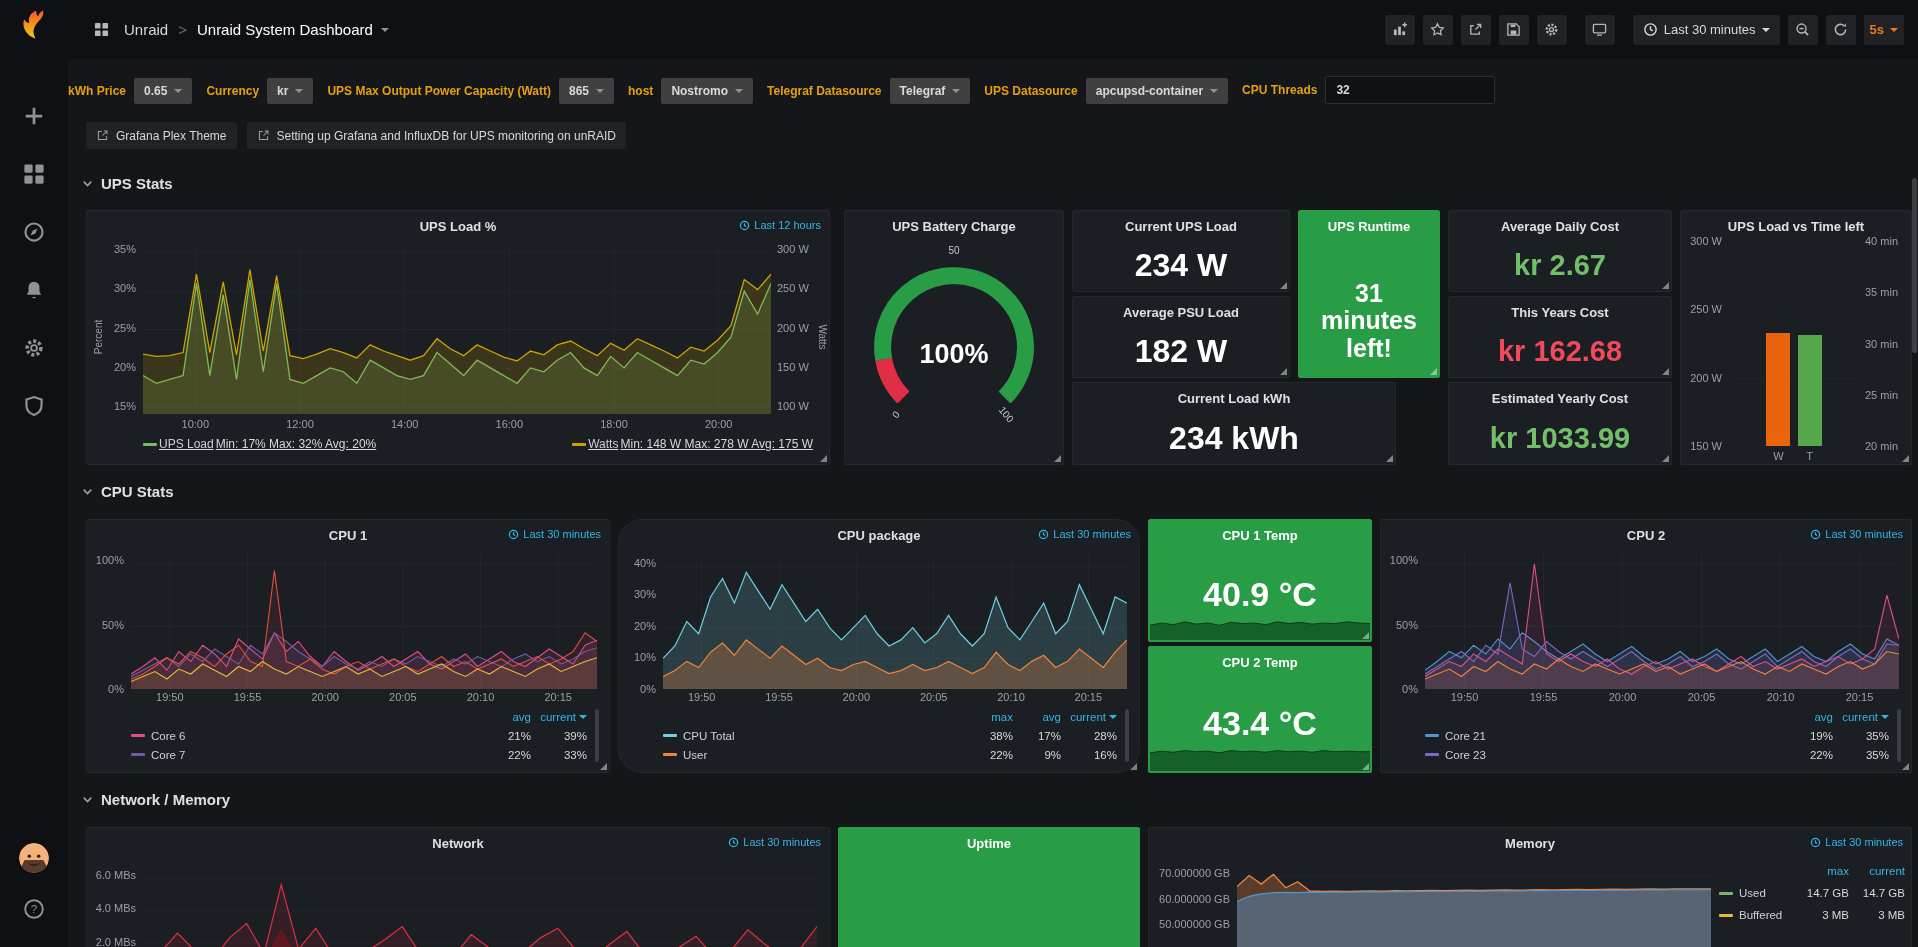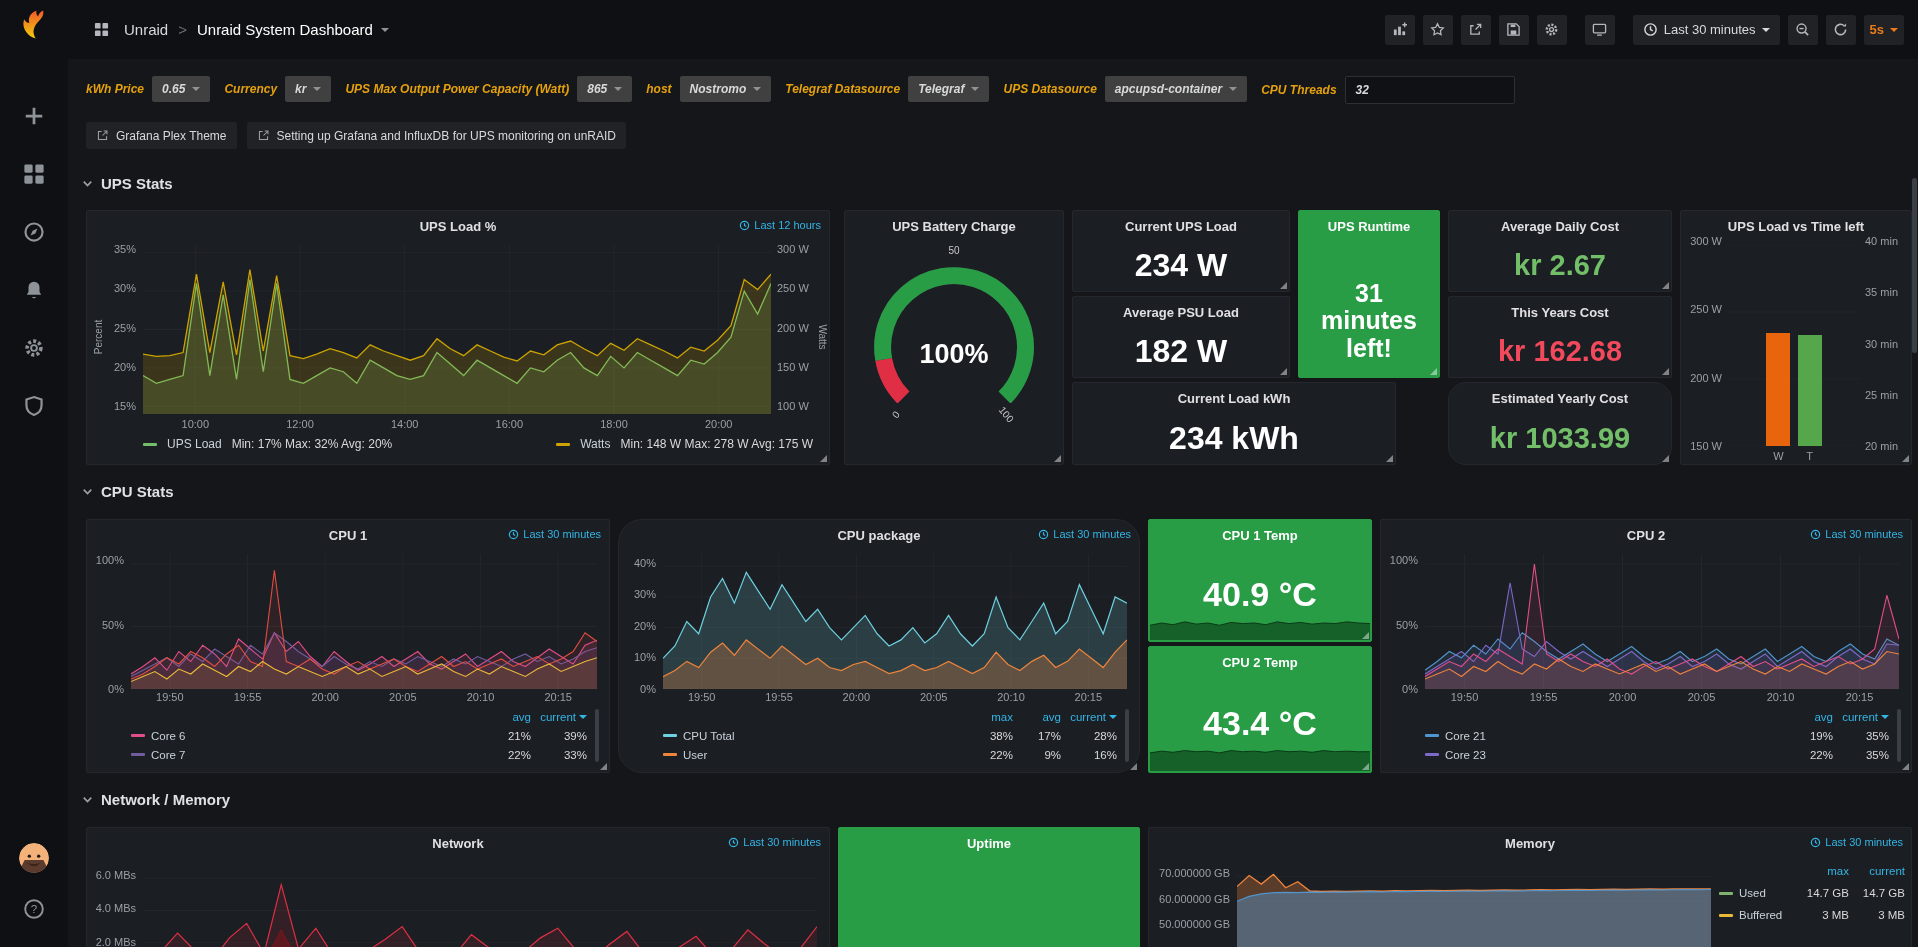--- a/index.html
+++ b/index.html
@@ -34,21 +34,21 @@
   .nbtn.wide { padding:0 10px; color:#d8d9da; }
   .nav-gap { width:10px; }
   .refresh-int { color:var(--c-refresh-orange,#eb7b18); font-weight:700; }
   .caret { width:0; height:0; border-left:4px solid transparent; border-right:4px solid transparent;
            border-top:4px solid currentColor; display:inline-block; }
   .nav-left .caret { color:#8e9299; }
 
   
   .dash { position:absolute; left:68px; top:59px; width:1850px; height:888px; background:#141619; overflow:hidden; }
 
-  .var-row { position:absolute; left:18px; top:17px; display:flex; align-items:flex-start;font-style:italic; }
+  .var-row { position:absolute; left:0; top:17px; display:flex; align-items:flex-end; }
   .var-chip { display:inline-flex; align-items:center; margin-right:14px; font-size:12px; }
   .var-label { color:var(--c-gold,#e5a00d); font-weight:700; margin-right:8px; }
   .var-value { background:#404040; color:#d8d9da; font-weight:600; padding:6px 10px; border-radius:2px;
                display:inline-flex; align-items:center; gap:7px; cursor:pointer; }
   .var-value .caret { color:#8e9299; }
   .var-input { background:#0f1114; border:1px solid #2c2f36; width:170px; cursor:text; }
 
   .link-row { position:absolute; left:18px; top:63px; display:flex; gap:10px; }
   .link-chip { display:inline-flex; align-items:center; gap:7px; background:#202226; height:27px;
                padding:0 10px; border-radius:2px; font-size:12px; color:#d8d9da; text-decoration:none; cursor:pointer; }
@@ -78,21 +78,21 @@
   .xticks { position:absolute; left:var(--axL,44px); right:var(--axR,10px); bottom:0; height:16px; }
   .xticks .tick { position:absolute; top:2px; transform:translateX(-50%); font-size:11px; color:#9aa0a6; }
   .csvg { width:100%; height:100%; display:block; }
   .grid { stroke:#23262b; stroke-width:1; vector-effect:non-scaling-stroke; }
   .rotl { position:absolute; left:-6px; top:50%; transform:translateY(-50%) rotate(-90deg); font-size:10px; color:#9aa0a6; }
   .rotr { position:absolute; right:-6px; top:50%; transform:translateY(-50%) rotate(90deg); font-size:10px; color:#9aa0a6; }
   .bar { position:absolute; bottom:0; width:24px; transform:translateX(-50%); }
 
   .legend-line { flex:none; height:32px; display:flex; justify-content:space-between; align-items:center;
                  padding:0 16px 8px 56px; font-size:12px; }
-  .legend-line .li { display:inline-flex; align-items:center; gap:10px; cursor:pointer; }
+  .legend-line .li { display:inline-flex; align-items:center; gap:2px; cursor:pointer;text-decoration:underline; }
   .dash-sw { width:14px; height:3px; border-radius:1px; display:inline-block; }
   .lname { color:#c9d2da; }
   .lstats { color:#d8d9da; }
 
   .legend-table { flex:none; position:relative; padding:2px 22px 8px 44px; font-size:11.5px; }
   .lt-row { display:grid; align-items:center; height:19px; }
   .c2 .lt-row { grid-template-columns:1fr 52px 56px; }
   .c3 .lt-row { grid-template-columns:1fr 48px 48px 56px; }
   .lt-col { text-align:right; color:#d8d9da; }
   .lt-head .lt-col { color:var(--c-link-blue,#33b5e5); cursor:pointer; }
@@ -499,21 +499,21 @@
           <span class="ptitle">Average Daily Cost</span>
         </div>
       <div class="sval v29" data-tone="green">kr 2.67</div>
     </div>
     <div class="panel stat" style="left:1380px;top:237px;width:224px;height:82px;">
       <div class="phead">
           <span class="ptitle">This Years Cost</span>
         </div>
       <div class="sval v29" data-tone="red">kr 162.68</div>
     </div>
-    <div class="panel stat" style="left:1380px;top:323px;width:224px;height:83px;border-radius:18px;">
+    <div class="panel stat" style="left:1380px;top:323px;width:224px;height:83px;">
       <div class="phead">
           <span class="ptitle">Estimated Yearly Cost</span>
         </div>
       <div class="sval v29" data-tone="green">kr 1033.99</div>
     </div>
 
     <div class="panel graph" style="left:1612px;top:151px;width:232px;height:255px;--axL:48px;--axR:52px;--xh:18px;">
       <div class="phead">
           <span class="ptitle">UPS Load vs Time left</span>
         </div>

